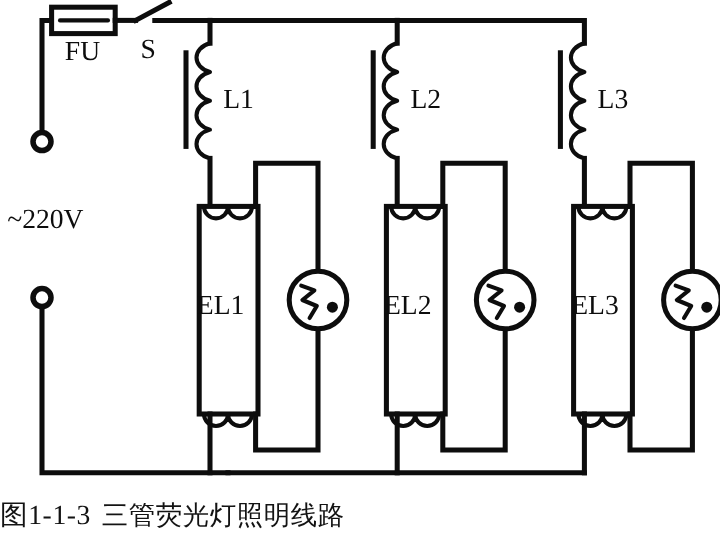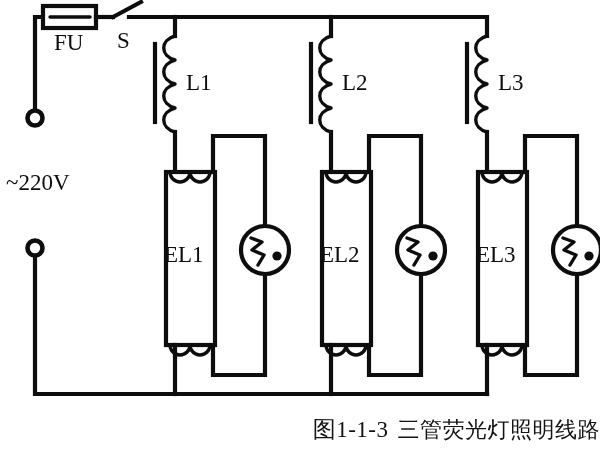--- a/index.html
+++ b/index.html
@@ -64,21 +64,21 @@
   .supply-label {
     font-family: "Liberation Serif", "DejaVu Serif", serif;
     font-size: 23px;
     fill: #0d0d0d;
   }
   .caption {
     position: absolute;
     left: 0;
     top: 414px;
     width: 600px;
-    text-align: right;
+    text-align: left;
     font-family: "DejaVu Sans", "Liberation Sans", sans-serif;
     font-size: 22px;
     color: #131313;
     letter-spacing: 0.5px;
     white-space: nowrap;
   }
   .caption .fig-no {
     font-family: "Liberation Serif", "DejaVu Serif", serif;
     font-size: 23px;
   }

